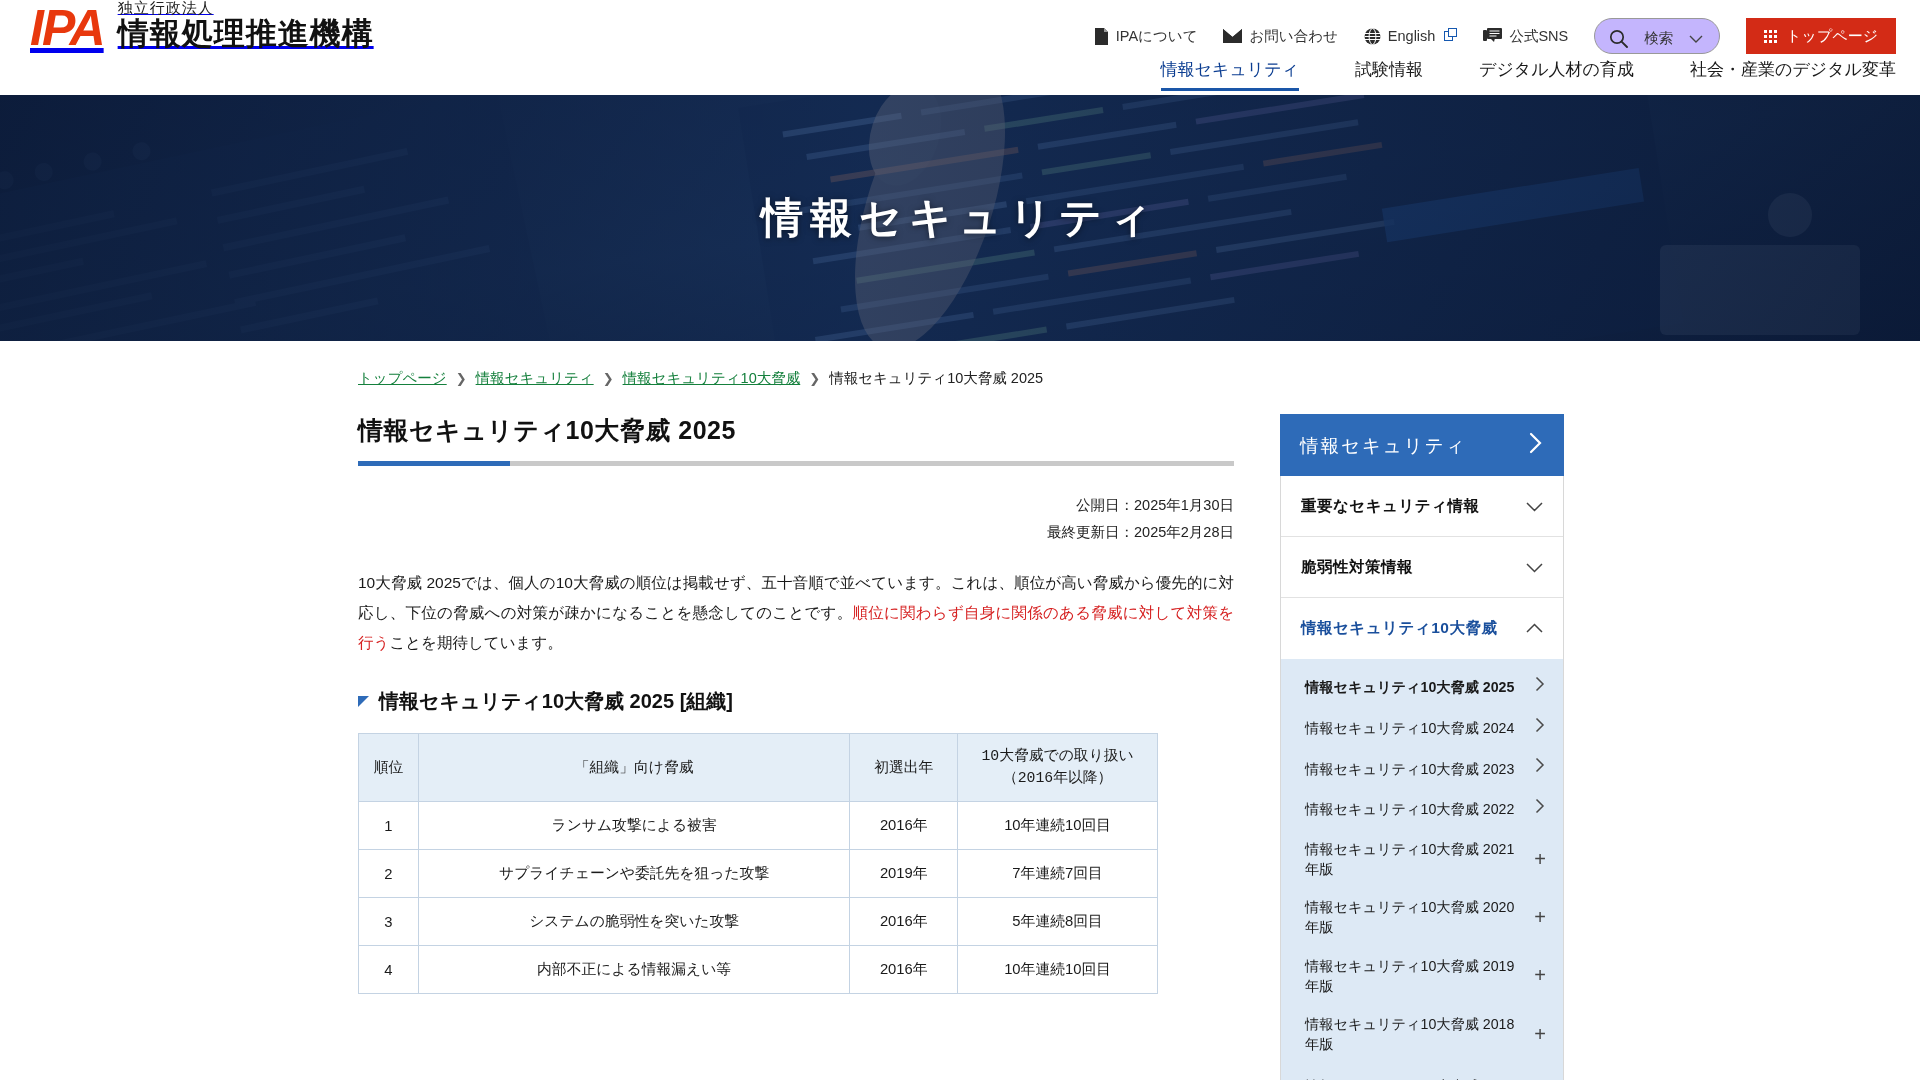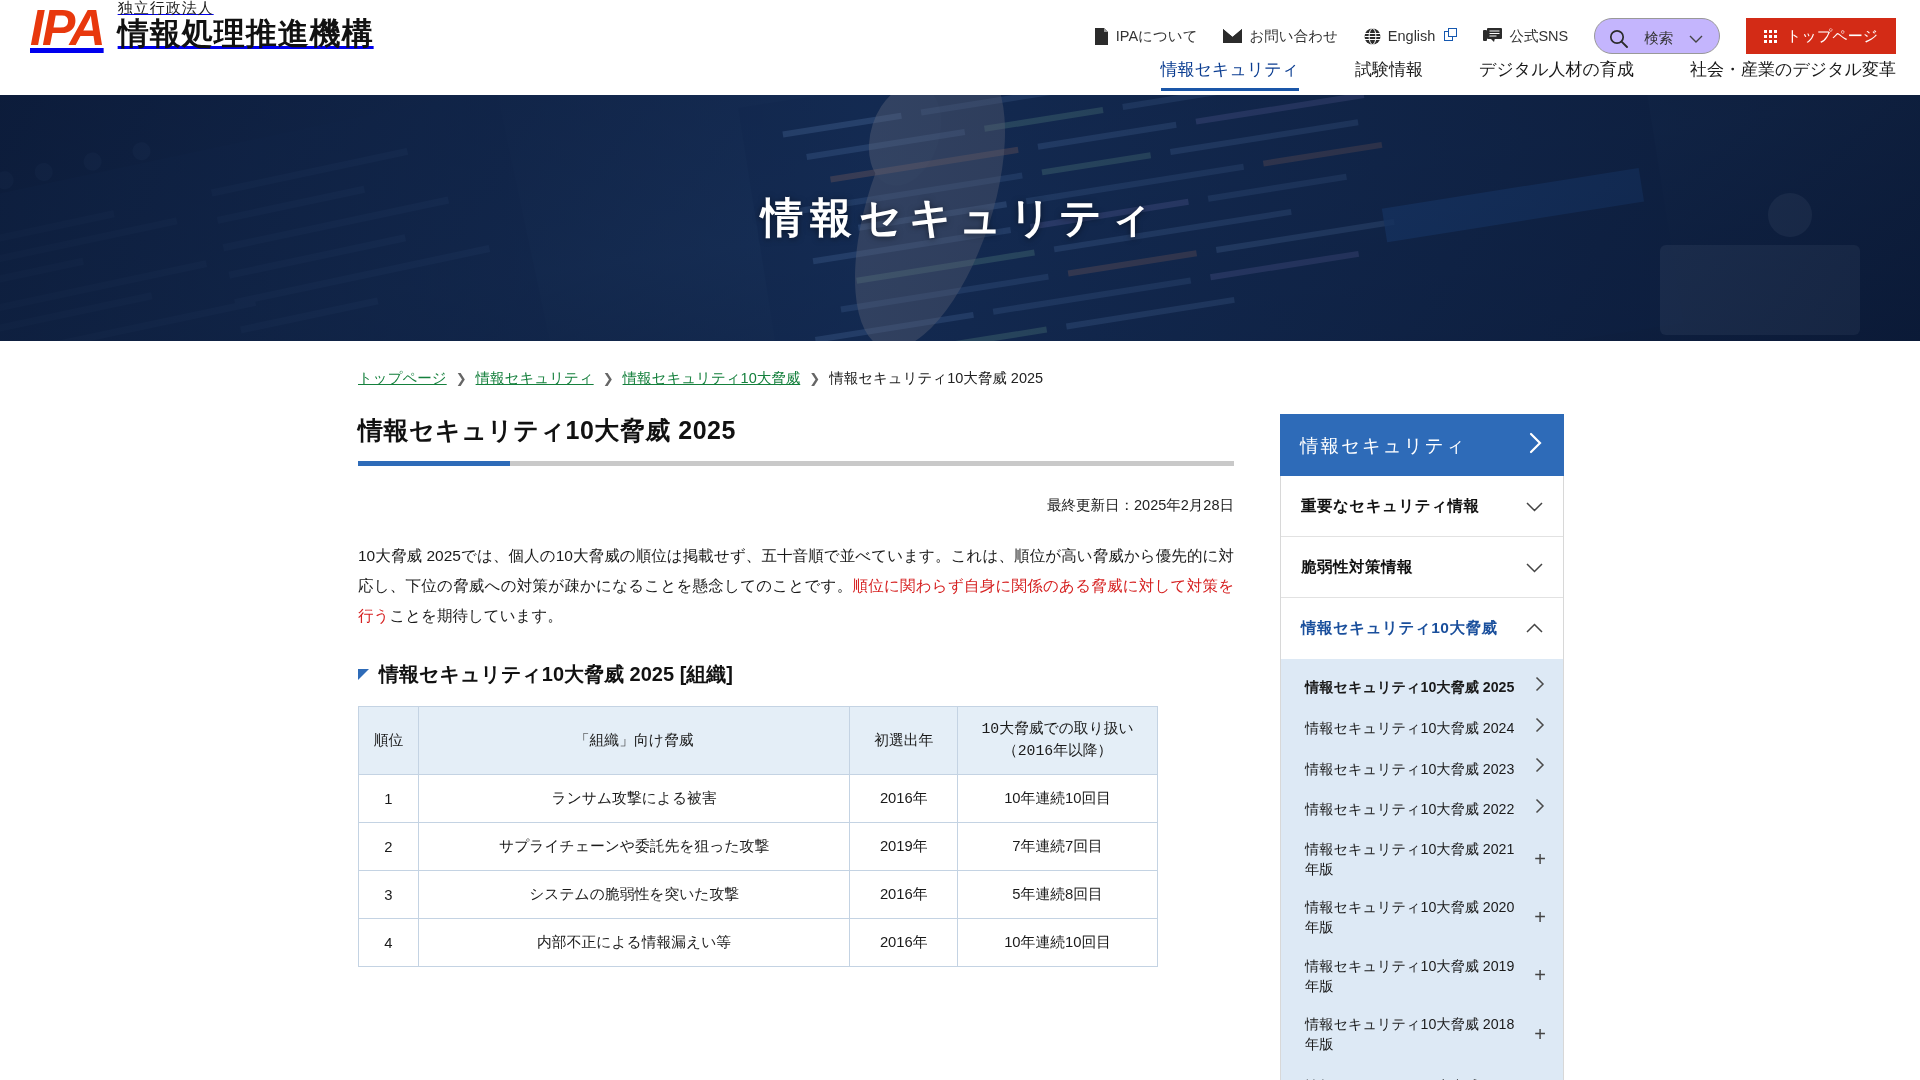--- a/index.html
+++ b/index.html
@@ -372,20 +372,21 @@
   <span class="crumb-current">情報セキュリティ10大脅威 2025</span>
 </nav>
 
 <div class="page-wrap">
 
   <main class="content-col">
     <h2 class="page-title">情報セキュリティ10大脅威 2025</h2>
     <div class="title-rule"></div>
 
     <div class="dates">
+      <div>公開日：2025年1月30日</div>
       <div>最終更新日：2025年2月28日</div>
     </div>
 
 
     <p class="para"><span>10大脅威 2025では、個人の10大脅威の順位は掲載せず、五十音順で並べています。これは、順位が高い脅威から優先的に対応し、下位の脅威への対策が疎かになることを懸念してのことです。</span><span class="hl-red">順位に関わらず自身に関係のある脅威に対して対策を行う</span><span>ことを期待しています。</span></p>
 
     <h3 class="sec-head">
       <span class="tri"></span>
       <span>情報セキュリティ10大脅威 2025 [組織]</span>
     </h3>

